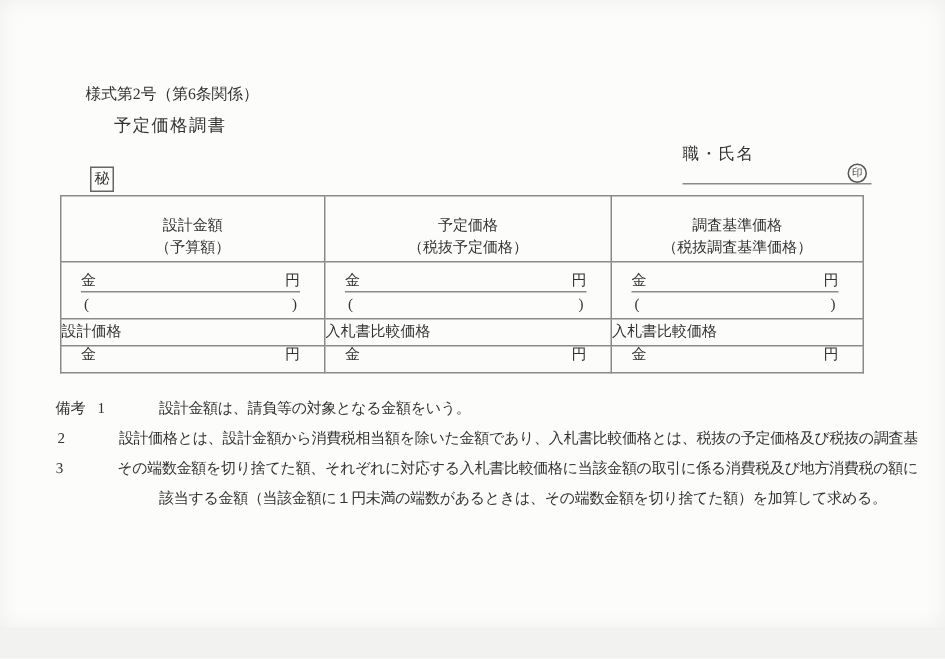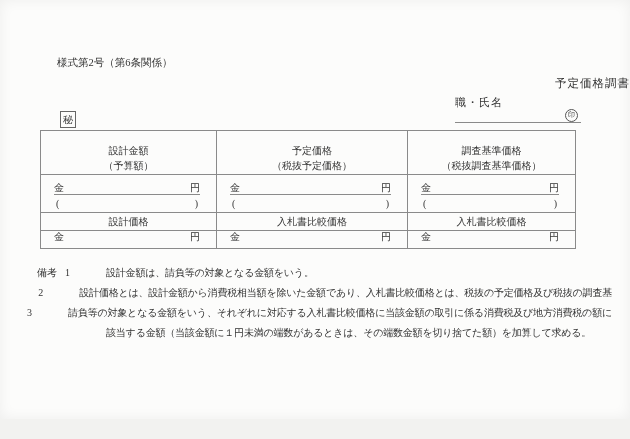--- a/index.html
+++ b/index.html
@@ -22,23 +22,23 @@
     left: 57px;
     top: 56px;
     font-size: 10.5px;
     white-space: nowrap;
   }
   .doc-title {
     position: absolute;
     left: 0;
     top: 76px;
     width: 100%;
-    padding-left: 57px;
+    padding-left: 76px;
     box-sizing: border-box;
-    text-align: right;
+    text-align: left;
     font-size: 11.5px;
     letter-spacing: 1px;
   }
   .name-label {
     position: absolute;
     left: 455px;
     top: 95px;
     font-size: 11px;
     letter-spacing: 1px;
     text-align: center;
@@ -105,21 +105,21 @@
     line-height: 13px;
   }
   .paren-line {
     display: flex;
     justify-content: space-between;
     height: 17px;
     margin: 0 18px 0 15px;
     align-items: center;
     line-height: 12px;
   }
-  td.rowlabel { height: 17px; text-align: center; vertical-align: middle; line-height: 17px; }
+  td.rowlabel { height: 17px; vertical-align: middle; line-height: 17px; }
   td.amount-bottom { height: 17px; vertical-align: bottom; }
   .money-line-open {
     display: flex;
     justify-content: space-between;
     align-items: flex-end;
     margin: 0 16px 0 13px;
     line-height: 12px;
     padding-bottom: 1px;
   }
   td.subject-cell { height: 16px; text-align: center; vertical-align: middle; line-height: 16px; }
@@ -246,21 +246,21 @@
       <span class="n-text">設計金額は、請負等の対象となる金額をいう。</span>
     </div>
     <div class="note-line">
       <span class="n-label"></span>
       <span class="n-num">2</span>
       <span class="n-text">設計価格とは、設計金額から消費税相当額を除いた金額であり、入札書比較価格とは、税抜の予定価格及び税抜の調査基</span>
     </div>
     <div class="note-line">
       <span class="n-label"></span>
       <span class="n-num">3</span>
-      <span class="n-text">請負等の対象となる金額をいう、それぞれに対応する入札書比較価格に当該金額の取引に係る消費税及び地方消費税の額に</span>
+      <span class="n-text">その端数金額を切り捨てた額、それぞれに対応する入札書比較価格に当該金額の取引に係る消費税及び地方消費税の額に</span>
     </div>
     <div class="note-line">
       <span class="n-label"></span>
       <span class="n-num"></span>
       <span class="n-text">該当する金額（当該金額に１円未満の端数があるときは、その端数金額を切り捨てた額）を加算して求める。</span>
     </div>
   </div>
 
 </div>
 

